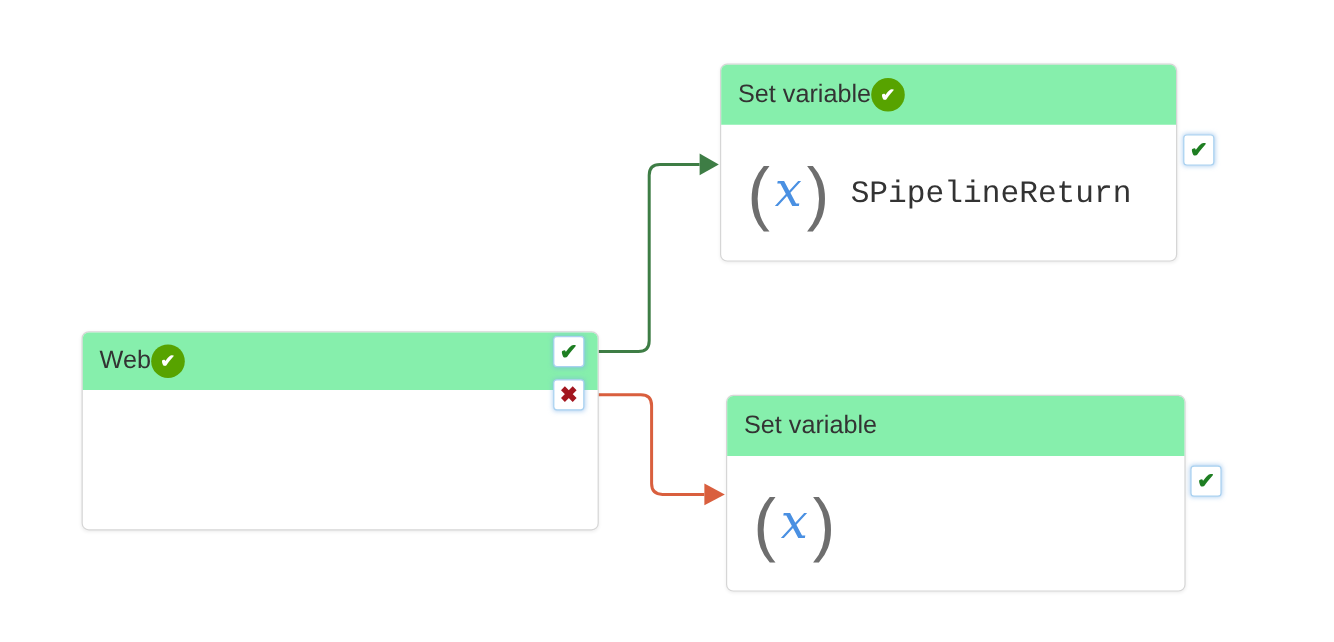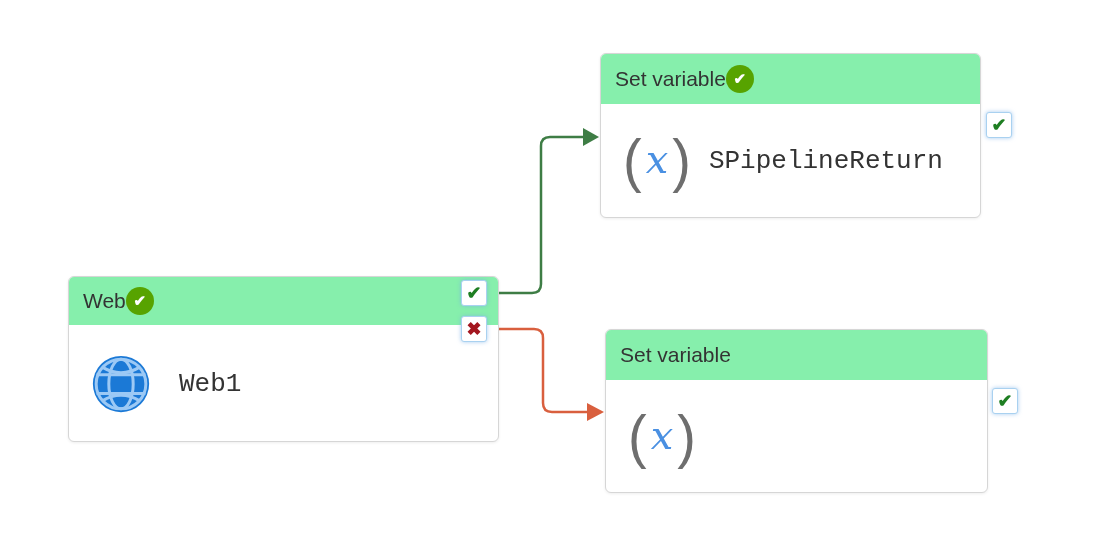--- a/index.html
+++ b/index.html
@@ -70,32 +70,20 @@
       <path d="M 488 329 L 534 329 Q 543 329 543 338 L 543 403 Q 543 412 552 412 L 587 412" fill="none" stroke-width="2.5" stroke="#d95f3e"></path>
       <polygon points="587,403 604,412 587,421" fill="#d95f3e"></polygon>
     </g>
   </svg>
 
   <div class="node node-web">
     <div class="node-header">
       <span class="type-label">Web</span>
       <span class="badge">✔</span>
     </div>
-    <div class="node-body">
-      <svg class="globe" viewBox="0 0 64 64">
-        <circle cx="32" cy="32" r="30" fill="#1b79d6"></circle>
-        <circle cx="32" cy="32" r="26.5" fill="none" stroke="#9cc9f5" stroke-width="3.2"></circle>
-        <ellipse cx="32" cy="32" rx="13" ry="26.5" fill="none" stroke="#9cc9f5" stroke-width="3.2"></ellipse>
-        <path d="M 12 14 Q 32 26 52 14" fill="none" stroke="#9cc9f5" stroke-width="3.2"></path>
-        <path d="M 12 50 Q 32 38 52 50" fill="none" stroke="#9cc9f5" stroke-width="3.2"></path>
-        <line x1="6" y1="22" x2="58" y2="22" stroke="#9cc9f5" stroke-width="3.2"></line>
-        <line x1="6" y1="42" x2="58" y2="42" stroke="#9cc9f5" stroke-width="3.2"></line>
-      </svg>
-      <span class="activity-name">Web1</span>
-    </div>
   </div>
 
   <div class="node node-svar">
     <div class="node-header">
       <span class="type-label">Set variable</span>
       <span class="badge">✔</span>
     </div>
     <div class="node-body">
       <span class="var-icon">
         <span class="paren">(</span>

